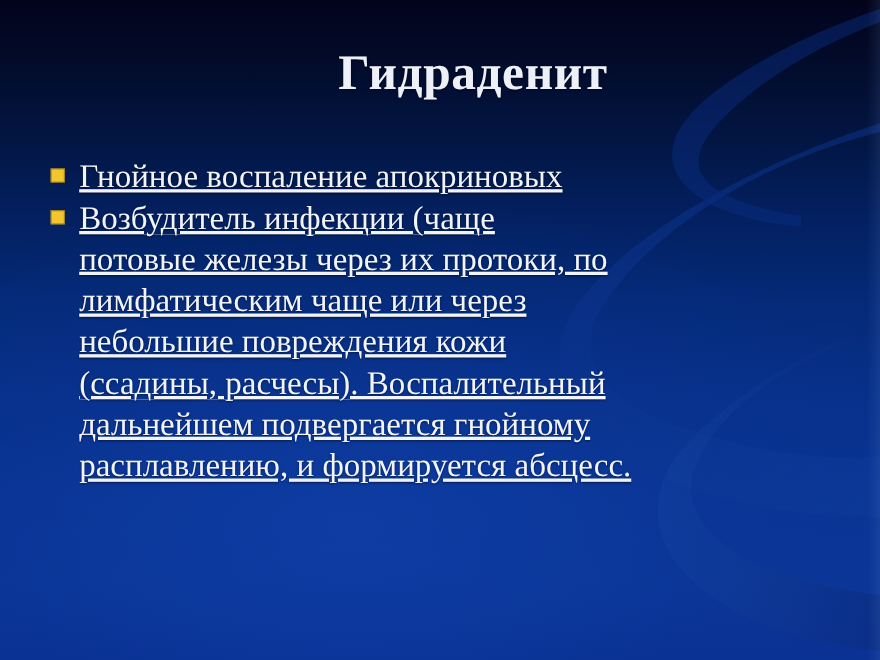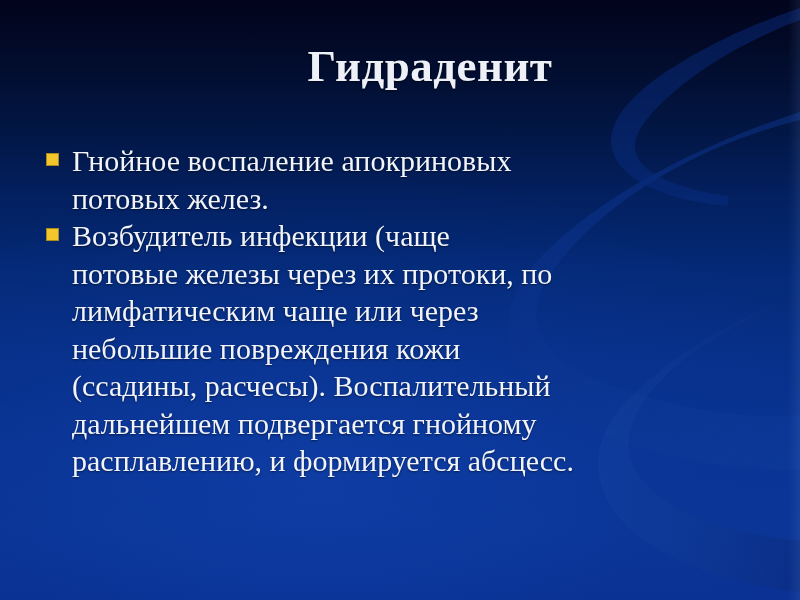--- a/index.html
+++ b/index.html
@@ -95,20 +95,21 @@
     width: 13px;
     height: 13px;
     background: #f2c62c;
     box-shadow: 0 0 0 1px rgba(40,30,0,0.35) inset;
   }
   .bullet-text {
     font-size: 30px;
     line-height: 37.5px;
     color: #f2f4fb;
     text-shadow: 0 1px 2px rgba(0,0,0,0.5);
+    text-decoration: underline;
   }
   .bullet-text .ln { display: block; white-space: nowrap; }
 </style>
 </head>
 <body>
 
 <div id="slide">
 
   <div id="bg-glow"></div>
 
@@ -140,21 +141,20 @@
   <div id="bg-edge"></div>
 
   <div id="title">Гидраденит</div>
 
   <div id="body-block">
 
     <div class="bullet-row">
       <span class="bullet-marker"></span>
       <div class="bullet-text">
         <span class="ln">Гнойное воспаление апокриновых</span>
-        <span class="ln">потовых желез.</span>
       </div>
     </div>
 
     <div class="bullet-row">
       <span class="bullet-marker"></span>
       <div class="bullet-text">
         <span class="ln">Возбудитель инфекции (чаще</span>
         <span class="ln">потовые железы через их протоки, по</span>
         <span class="ln">лимфатическим чаще или через</span>
         <span class="ln">небольшие повреждения кожи</span>

